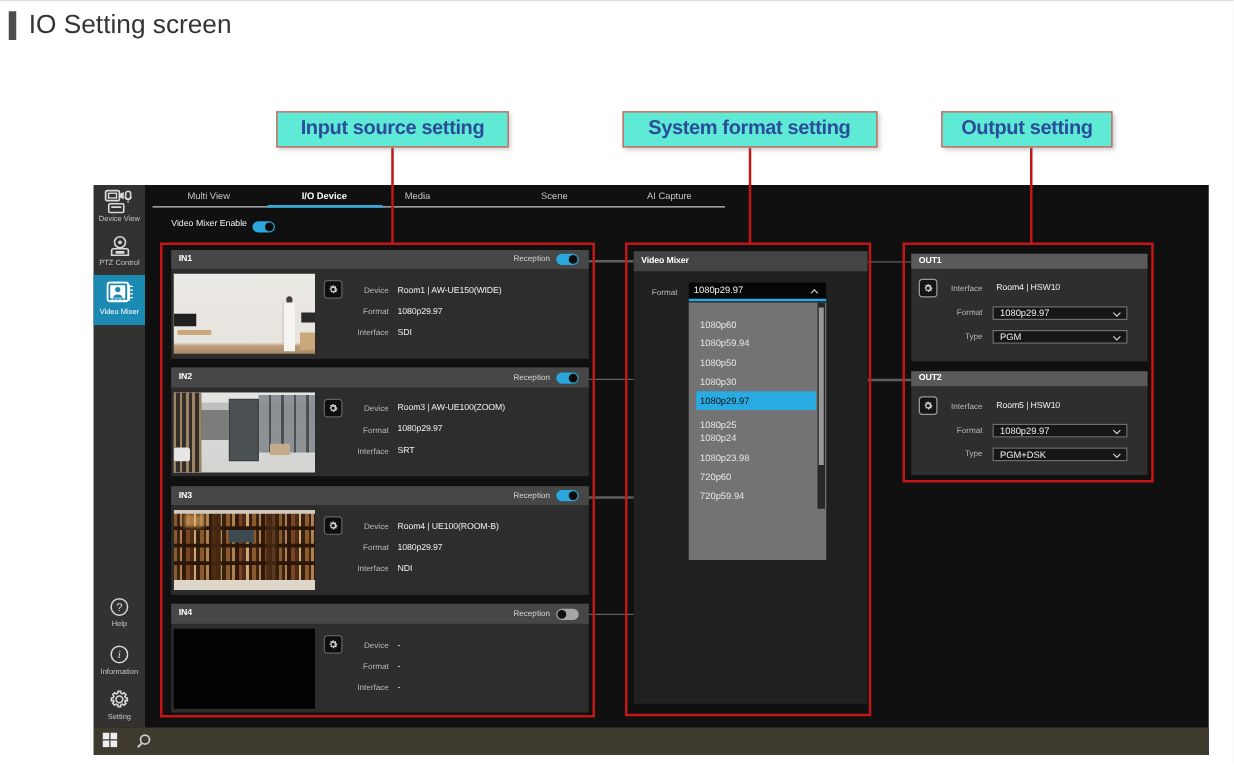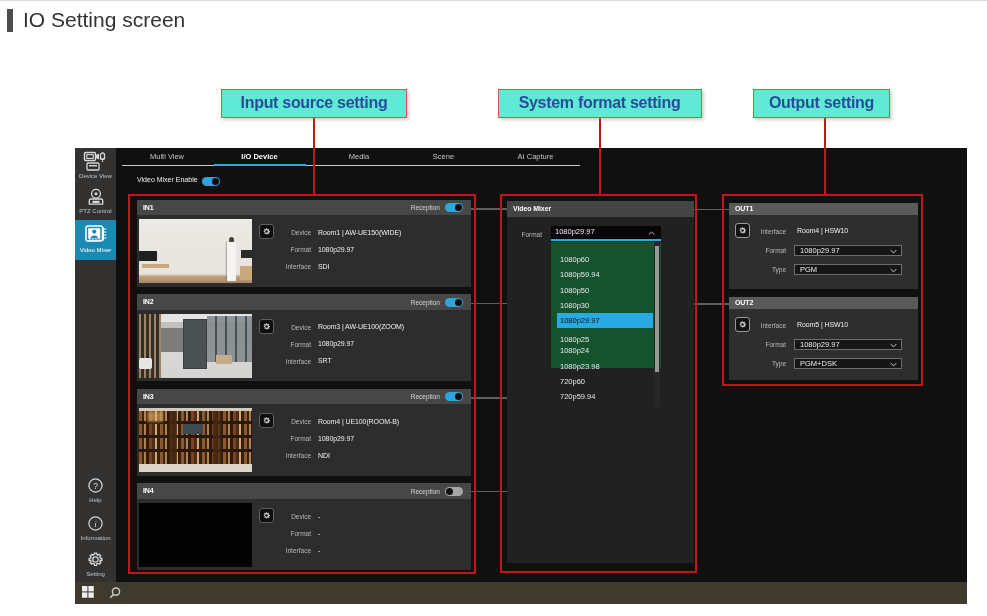--- a/index.html
+++ b/index.html
@@ -133,21 +133,21 @@
     </svg>
     <div class="sbitem" style="top:24.5px;">Device View</div>
     <div class="sbitem" style="top:60px;">PTZ Control</div>
     <div class="sbitem" style="top:99px;color:#fff;">Video Mixer</div>
     <div class="sbitem" style="top:348.5px;">Help</div>
     <div class="sbitem" style="top:386.5px;">Information</div>
     <div class="sbitem" style="top:423px;">Setting</div>
 
     <div class="tab" style="left:46px;">Multi View</div>
     <div class="tab" style="left:138.5px;color:#fff;font-weight:bold;">I/O Device</div>
-    <div class="tab" style="left:238px;">Media</div>
+    <div class="tab" style="left:213px;">Media</div>
     <div class="tab" style="left:322.5px;">Scene</div>
     <div class="tab" style="left:414.5px;">AI Capture</div>
     <div class="abs" style="left:47px;top:16.5px;width:458px;height:1px;background:#c8c8c8;"></div>
     <div class="abs" style="left:138.5px;top:15.5px;width:92px;height:2.5px;background:#29abe2;"></div>
 
     <div class="abs" style="left:62px;top:28px;font-size:7px;color:#f2f2f2;">Video Mixer Enable</div>
     <div class="togon" style="left:127px;top:29px;"></div>
 
     <div class="cline" style="left:388px;top:60px;width:44px;"></div>
     <div class="cline" style="left:388px;top:154.5px;width:44px;"></div>
@@ -255,21 +255,21 @@
 
     <div class="abs" style="left:432px;top:53px;width:187px;height:362px;background:#212121;">
       <div class="phead" style="background:#444;">Video Mixer</div>
       <div class="rowlab" style="left:-3px;top:30px;width:38px;">Format</div>
       <div class="abs" style="left:44px;top:25px;width:110px;height:14.5px;background:#060606;border-bottom:2px solid #29abe2;color:#f2f2f2;font-size:7.5px;line-height:12.5px;padding-left:4px;">1080p29.97
         <svg width="7" height="4.5" viewBox="0 0 10 6" style="position:absolute;right:6px;top:4.5px;">
             <path d="M1 5 L5 1 L9 5" stroke="#dcdcdc" stroke-width="1.2" fill="none"></path>
           </svg>
       </div>
 
-      <div class="abs" style="left:44px;top:41px;width:110px;height:126px;background:#14532d;">
+      <div class="abs" style="left:44px;top:41px;width:110px;height:206px;background:#737373;">
         <div class="ditem" style="top:10.1px;">1080p60</div>
         <div class="ditem" style="top:25.3px;">1080p59.94</div>
         <div class="ditem" style="top:40.5px;">1080p50</div>
         <div class="ditem" style="top:55.7px;">1080p30</div>
         <div class="ditem" style="top:70.9px;left:6px;width:96px;background:#29abe2;color:#101010;padding-left:3px;">1080p29.97</div>
         <div class="ditem" style="top:90px;">1080p25</div>
         <div class="ditem" style="top:101.3px;">1080p24</div>
         <div class="ditem" style="top:116.5px;">1080p23.98</div>
         <div class="ditem" style="top:131.7px;">720p60</div>
         <div class="ditem" style="top:146.9px;">720p59.94</div>

